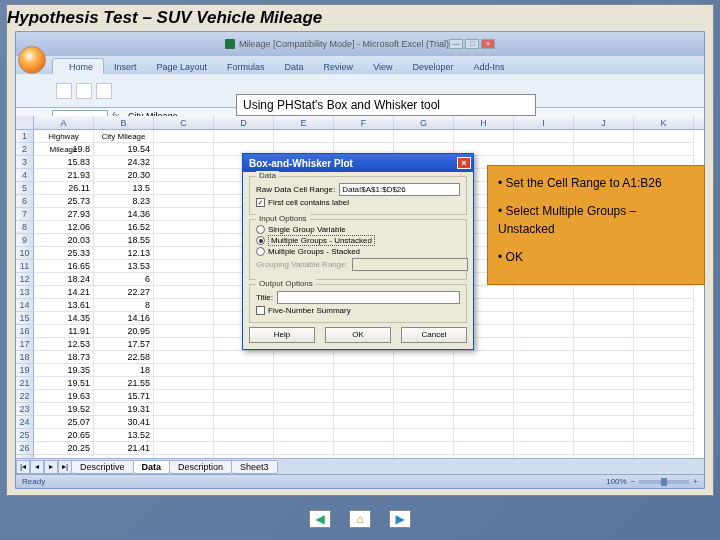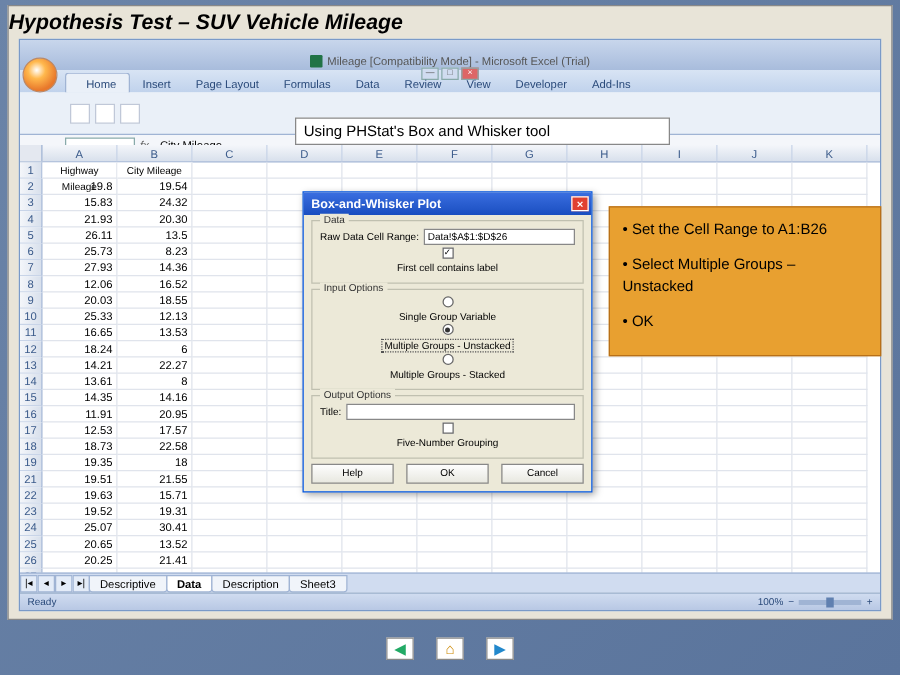--- a/index.html
+++ b/index.html
@@ -1,21 +1,21 @@
 <!DOCTYPE html>
 <html><head>
 <meta charset="utf-8">
 <style>
   * { box-sizing: border-box; margin: 0; padding: 0; }
   body { font-family: Tahoma, Arial, sans-serif; width: 720px; height: 540px; background: #5a749c; overflow: hidden; position: relative; }
   .slide-bg { position: absolute; inset: 0; background: linear-gradient(135deg, #6b84a8 0%, #5a749c 100%); }
   .slide-inner { position: absolute; top: 4px; left: 6px; right: 6px; height: 492px; background: #e8e4d8; border: 1px solid #888; }
   .title { font-size: 17px; font-weight: bold; font-style: italic; color: #000; padding: 3px 0 2px; }
   .excel-window { position: absolute; top: 26px; left: 8px; right: 8px; bottom: 6px; background: #fff; border: 1px solid #7a9ac8; }
-  .excel-titlebar { height: 16px; background: linear-gradient(#c8d6ec, #a8bcdc); display: flex; align-items: center; justify-content: space-between; padding: 12px 4px; font-size: 9px; color: #555; flex-direction: column; }
+  .excel-titlebar { height: 16px; background: linear-gradient(#c8d6ec, #a8bcdc); display: flex; align-items: center; justify-content: center; padding: 12px 4px; font-size: 9px; color: #555; }
   .titlebar-left { display: flex; align-items: center; gap: 4px; }
   .excel-logo { width: 10px; height: 10px; background: #217346; border-radius: 1px; }
   .win-btns { display: flex; gap: 2px; }
   .win-btn { width: 14px; height: 10px; background: #d0dcf0; border: 1px solid #8aa; font-size: 7px; line-height: 8px; text-align: center; color: #555; }
   .win-btn.close { background: #d66; color: #fff; }
   .office-btn { position: absolute; top: 14px; left: 2px; width: 28px; height: 28px; border-radius: 50%; background: radial-gradient(circle at 40% 35%, #fff 0%, #ffb84d 30%, #e8782b 70%); border: 1px solid #b86; z-index: 3; }
   .ribbon-tabs { height: 18px; background: linear-gradient(#d8e4f4, #c0d2ec); display: flex; align-items: flex-end; padding-left: 36px; gap: 0; font-size: 9px; color: #2a4a7a; }
   .ribbon-tab { padding: 3px 10px 2px; cursor: default; }
   .ribbon-tab.active { background: #eaf0f8; border-radius: 3px 3px 0 0; border: 1px solid #a0b4d4; border-bottom: none; padding-left: 16px; }
   .ribbon { height: 34px; background: #eaf0f8; border-bottom: 1px solid #a0b4d4; display:flex; align-items:center; gap:4px; padding-left:40px; }
@@ -47,21 +47,21 @@
   .dialog { position: absolute; top: 148px; left: 235px; width: 232px; background: #ece9d8; border: 1px solid #0054e3; z-index: 6; box-shadow: 2px 2px 6px rgba(0,0,0,0.4); font-size: 9px; }
   .dlg-title { height: 18px; background: linear-gradient(#3a6ee0, #1a4ec0); color: #fff; font-weight: bold; font-size: 10px; display: flex; align-items: center; justify-content: space-between; padding: 0 2px 0 6px; }
   .dlg-close { width: 14px; height: 12px; background: #e04030; color: #fff; text-align: center; line-height: 11px; border: 1px solid #fff; font-size: 9px; }
   .dlg-body { padding: 4px 6px 6px; }
   .group { border: 1px solid #c0c0b0; padding: 4px 6px 6px; margin-bottom: 4px; position: relative; }
   .group-label { position: absolute; top: -6px; left: 6px; background: #ece9d8; padding: 0 3px; font-size: 8px; color: #333; }
   .form-row { display: flex; align-items: center; margin: 2px 0; gap: 4px; }
   .form-label { flex: 0 0 auto; font-size: 8px; }
   .form-input { flex: 1; height: 13px; border: 1px solid #888; background: #fff; font-size: 8px; padding: 0 2px; }
   .form-input.disabled { background: #ece9d8; color: #999; }
-  .checkbox, .radio { display: flex; align-items: center; gap: 3px; font-size: 8px; margin: 1px 0; flex-direction: column; }
+  .checkbox, .radio { display: flex; align-items: center; gap: 3px; font-size: 8px; margin: 1px 0; }
   .cb { width: 9px; height: 9px; border: 1px solid #666; background: #fff; text-align: center; line-height: 7px; font-size: 7px; }
   .rb { width: 9px; height: 9px; border: 1px solid #666; border-radius: 50%; background: #fff; position: relative; }
   .rb.checked::after { content: ''; position: absolute; top: 1.5px; left: 1.5px; width: 4px; height: 4px; border-radius: 50%; background: #333; }
   .radio.highlight span:last-child { border: 1px dotted #555; padding: 0 2px; }
   .dlg-btns { display: flex; justify-content: center; gap: 10px; margin-top: 4px; }
   .dlg-btn { width: 74px; height: 16px; border: 1px solid #888; background: linear-gradient(#fdfdfd,#e8e8e0); font-size: 8px; text-align: center; line-height: 14px; }
 
   .callout-right { position: absolute; top: 160px; left: 480px; width: 218px; background: #e8a030; border: 1px solid #b87018; padding: 8px 10px; font-size: 12px; line-height: 1.5; z-index: 7; }
   .callout-right ul { list-style: none; }
   .callout-right li { margin-bottom: 10px; }
@@ -550,30 +550,34 @@
           <span>Single Group Variable</span>
         </div>
         <div class="radio highlight">
           <div class="rb checked"></div>
           <span>Multiple Groups - Unstacked</span>
         </div>
         <div class="radio">
           <div class="rb"></div>
           <span>Multiple Groups - Stacked</span>
         </div>
+        <div class="form-row">
+          <span class="form-label" style="color:#999">Grouping Variable Range:</span>
+          <input class="form-input disabled" disabled="" style="">
+        </div>
       </div>
       <div class="group">
         <div class="group-label">Output Options</div>
         <div class="form-row">
           <span class="form-label">Title:</span>
           <input class="form-input" style="">
         </div>
         <div class="checkbox">
           <div class="cb"></div>
-          <span>Five-Number Grouping</span>
+          <span>Five-Number Summary</span>
         </div>
       </div>
       <div class="dlg-btns">
         <div class="dlg-btn">Help</div>
         <div class="dlg-btn">OK</div>
         <div class="dlg-btn">Cancel</div>
       </div>
     </div>
   </div>
 

